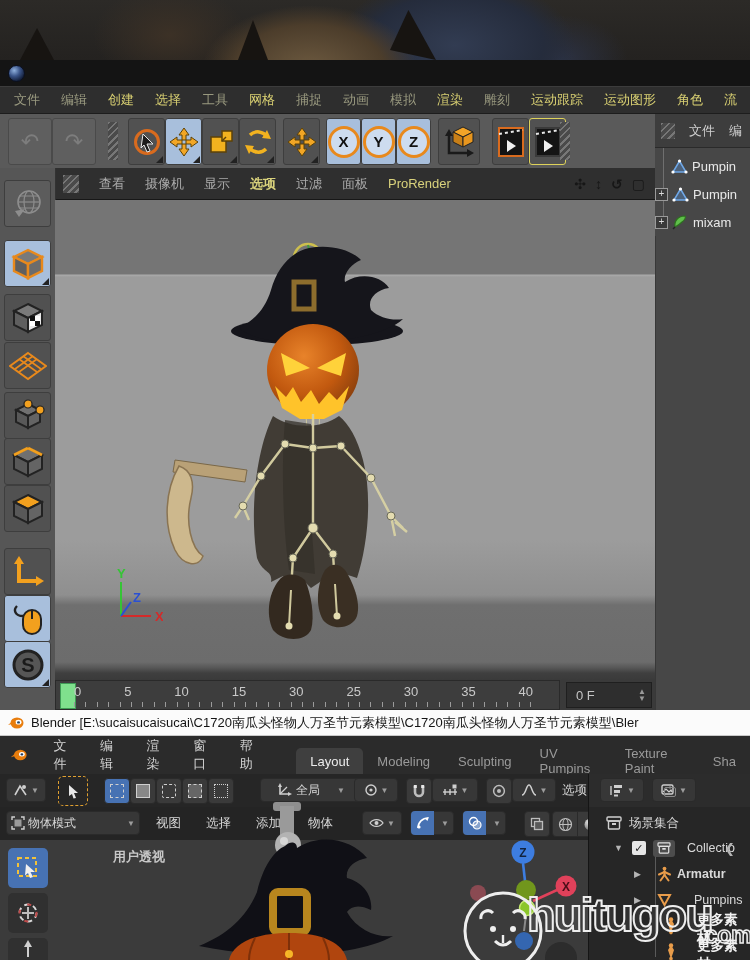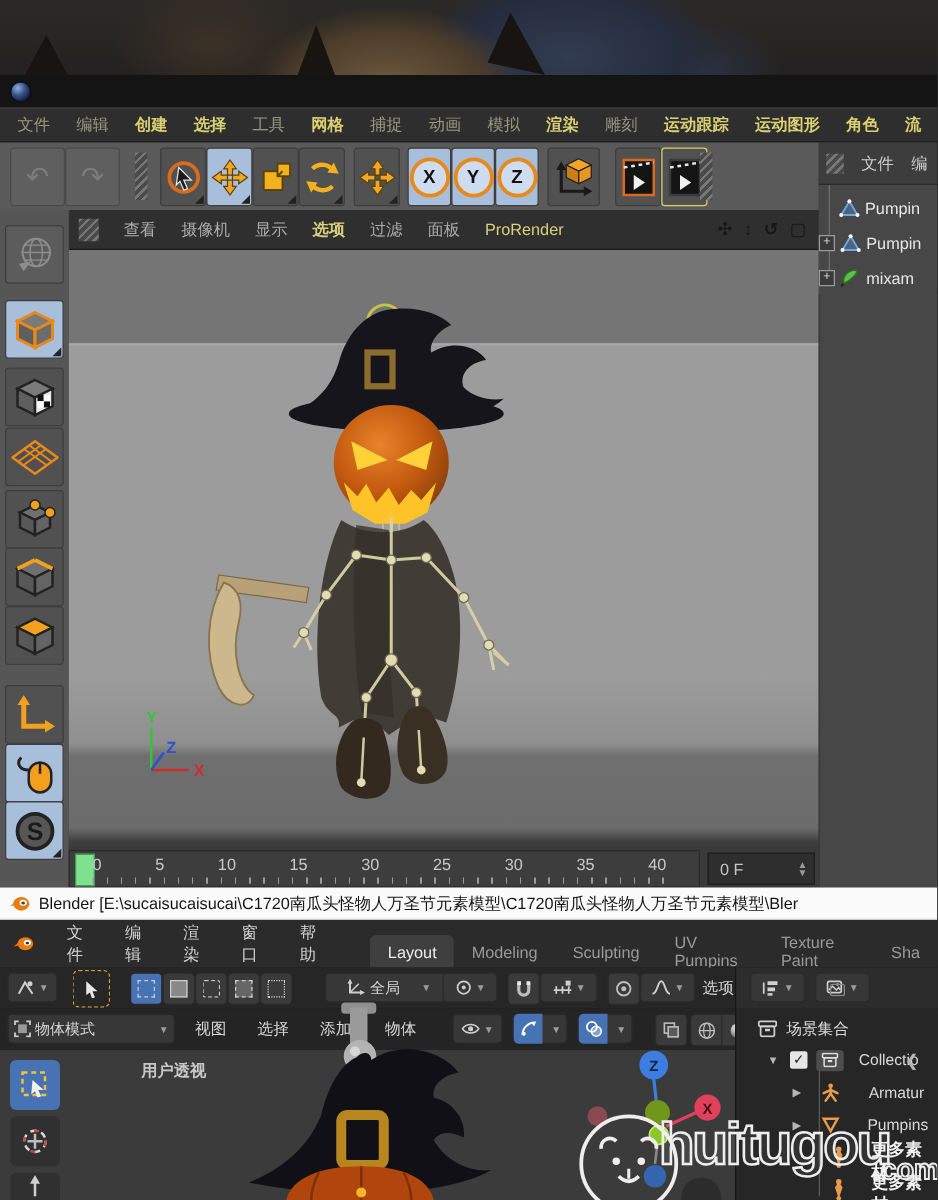--- a/index.html
+++ b/index.html
@@ -13,21 +13,21 @@
     radial-gradient(150px 90px at 310px 70px,#6d5a40 0%,#4c3d2b 50%,rgba(0,0,0,0) 72%),
     radial-gradient(160px 90px at 455px 45px,#323c52 0%,#252c3c 55%,rgba(0,0,0,0) 75%),
     radial-gradient(110px 70px at 170px 35px,#3c3126 0%,rgba(0,0,0,0) 70%),
     radial-gradient(90px 60px at 560px 60px,#2c3244 0%,rgba(0,0,0,0) 75%),
     linear-gradient(#2c2a27,#242220);}
   .tooth{position:absolute;background:#171411;}
   
   .c4d-title{left:0;top:60px;width:750px;height:26px;background:#141414;display:flex;align-items:center;gap:8px;padding-left:8px;box-sizing:border-box;color:#e3e3e3;font-size:13px;}
   .c4d-logo{width:15px;height:15px;border-radius:50%;background:radial-gradient(circle at 35% 30%,#8fb0dd 0%,#3a5document488 40%,#15213d 75%);border:1px solid #0b1020;background:radial-gradient(circle at 35% 30%,#8fb0dd 0%,#3a5488 40%,#15213d 75%);}
   .c4d-menu{left:0;top:86px;width:750px;height:28px;background:#2e2e2e;border-top:1px solid #3c3c3c;border-bottom:1px solid #1d1d1d;display:flex;align-items:center;gap:21px;padding-left:14px;box-sizing:border-box;font-size:13px;color:#99997f;}
-  .c4d-menu .bright{color:#d9d072;font-weight:bold;text-align:right;}
+  .c4d-menu .bright{color:#d9d072;font-weight:normal;text-align:right;}
   
   .c4d-toolbar{left:0;top:114px;width:655px;height:54px;background:#5a5a5a;border-bottom:1px solid #333;}
   .tbtn{position:absolute;top:4px;height:45px;width:35px;background:#515151;border:1px solid #3e3e3e;border-radius:3px;display:flex;align-items:center;justify-content:center;}
   .tbtn.sel{background:#a8bfdc;}
   .tbtn.gray{background:#5f5f5f;border-color:#4a4a4a;color:#7d7d7d;font-size:22px;}
   .fly::after{content:"";position:absolute;right:1px;bottom:1px;border-style:solid;border-width:0 0 7px 7px;border-color:transparent transparent #222 transparent;}
   .ringXYZ{width:26px;height:26px;border-radius:50%;border:3px solid #e8891c;background:#cddcef;display:flex;align-items:center;justify-content:center;font-weight:bold;font-size:15px;color:#111;}
   .hatch{background:repeating-linear-gradient(135deg,#777 0 2px,#4a4a4a 2px 5px);}
   
   .vpbar{left:55px;top:168px;width:600px;height:32px;background:#2f2f2f;border-bottom:1px solid #171717;display:flex;align-items:center;font-size:13px;color:#ababab;gap:20px;padding:0 10px 0 8px;box-sizing:border-box;}
@@ -702,21 +702,21 @@
       <svg style="margin-left:16px;" width="15" height="16" viewBox="0 0 15 16">
         <g stroke="#e89c4a" stroke-width="2" stroke-linecap="round">
           <circle cx="7.5" cy="2.6" r="1.9" fill="#e89c4a" stroke="none"></circle>
           <line x1="7.5" y1="5" x2="7.5" y2="9"></line>
           <line x1="7.5" y1="6" x2="2" y2="8.5"></line>
             <line x1="7.5" y1="6" x2="13" y2="8.5"></line>
           <line x1="7.5" y1="9" x2="3.5" y2="14.5"></line>
             <line x1="7.5" y1="9" x2="11.5" y2="14.5"></line>
         </g>
       </svg>
-      <span style="margin-left:23px;">Armatur</span>
+      <span style="margin-left:5px;font-weight:bold;">Armatur</span>
     </div>
     <div class="o-row" style="top:82px;">
       <span class="disc" style="margin-left:46px;">▶</span>
       <svg style="margin-left:16px;" width="15" height="14" viewBox="0 0 15 14">
         <polygon points="2,2 13,2 7.5,12" fill="none" stroke="#e89c4a" stroke-width="2"></polygon>
       </svg>
       <span style="margin-left:22px;">Pumpins</span>
     </div>
     <div class="o-row" style="top:108px;">
       <svg style="margin-left:76px;" width="14" height="18" viewBox="0 0 14 18">

